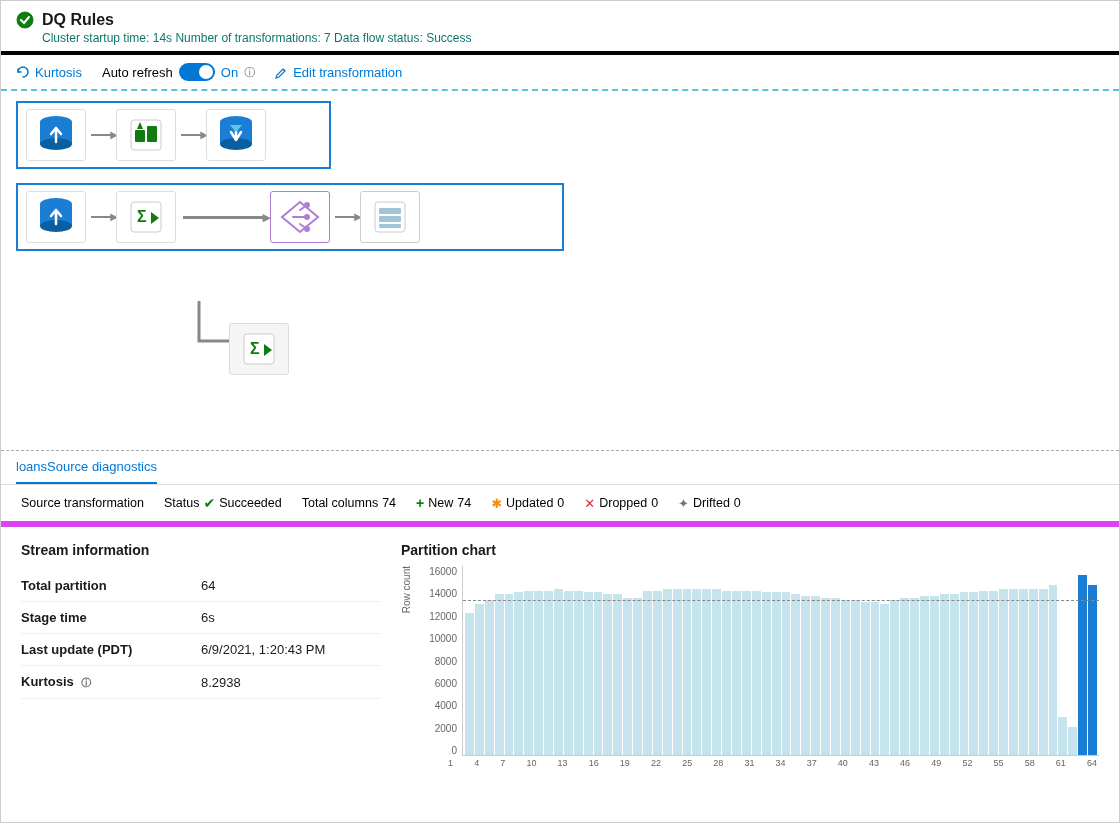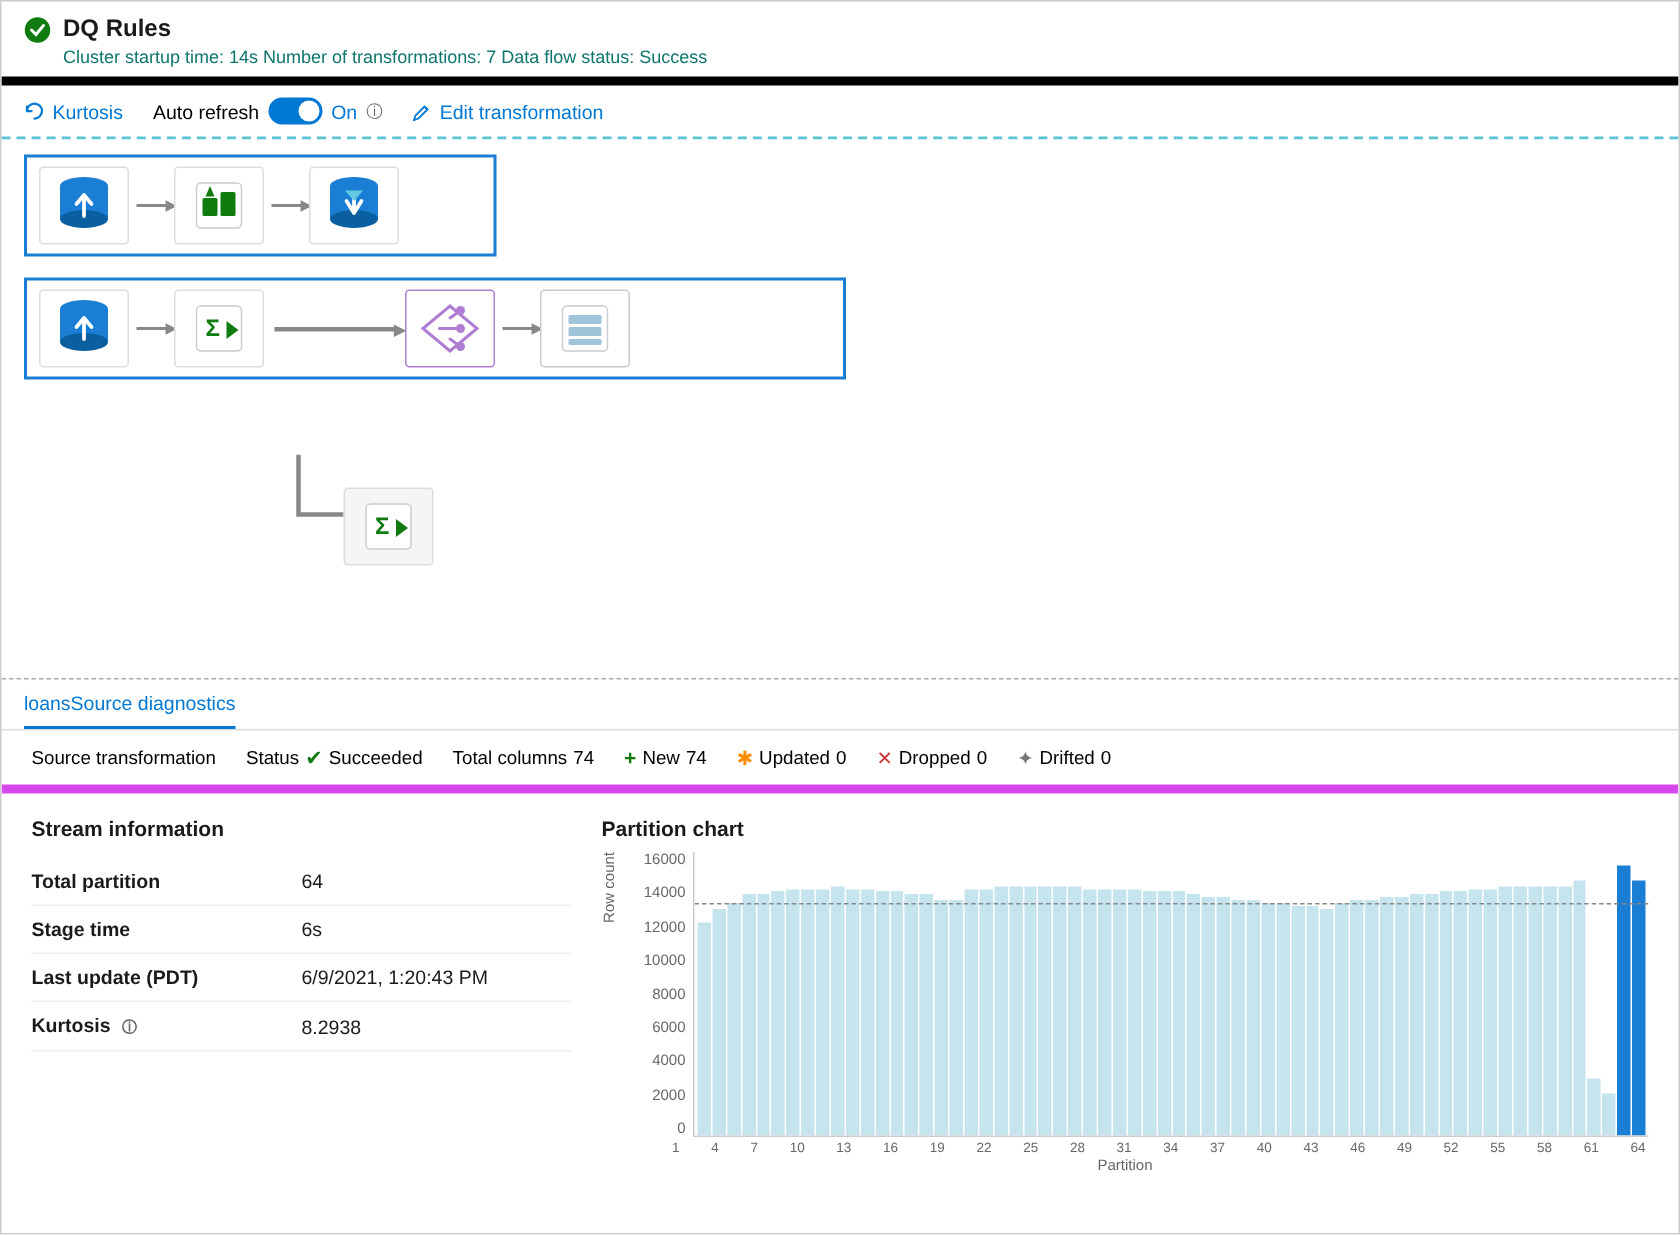--- a/index.html
+++ b/index.html
@@ -11,21 +11,21 @@
       background: #fff;
       border: 1px solid #ccc;
       display: flex;
       flex-direction: column;
       overflow: hidden;
     }
 
     
     .header {
       padding: 10px 15px 6px 15px;
-      border-bottom: 6px solid #000000;
+      border-bottom: 4px solid #000000;
     }
     .header-title {
       display: flex;
       align-items: center;
       gap: 8px;
       font-size: 16px;
       font-weight: 600;
       color: #1a1a1a;
     }
     .header-subtitle {
@@ -596,19 +596,18 @@
             <span>40</span>
             <span>43</span>
             <span>46</span>
             <span>49</span>
             <span>52</span>
             <span>55</span>
             <span>58</span>
             <span>61</span>
             <span>64</span>
           </div>
-          <div class="x-axis-label-center">Partition</div>
         </div>
       </div>
 
     </div>
   </div>
 </div>
 
 </body></html>

